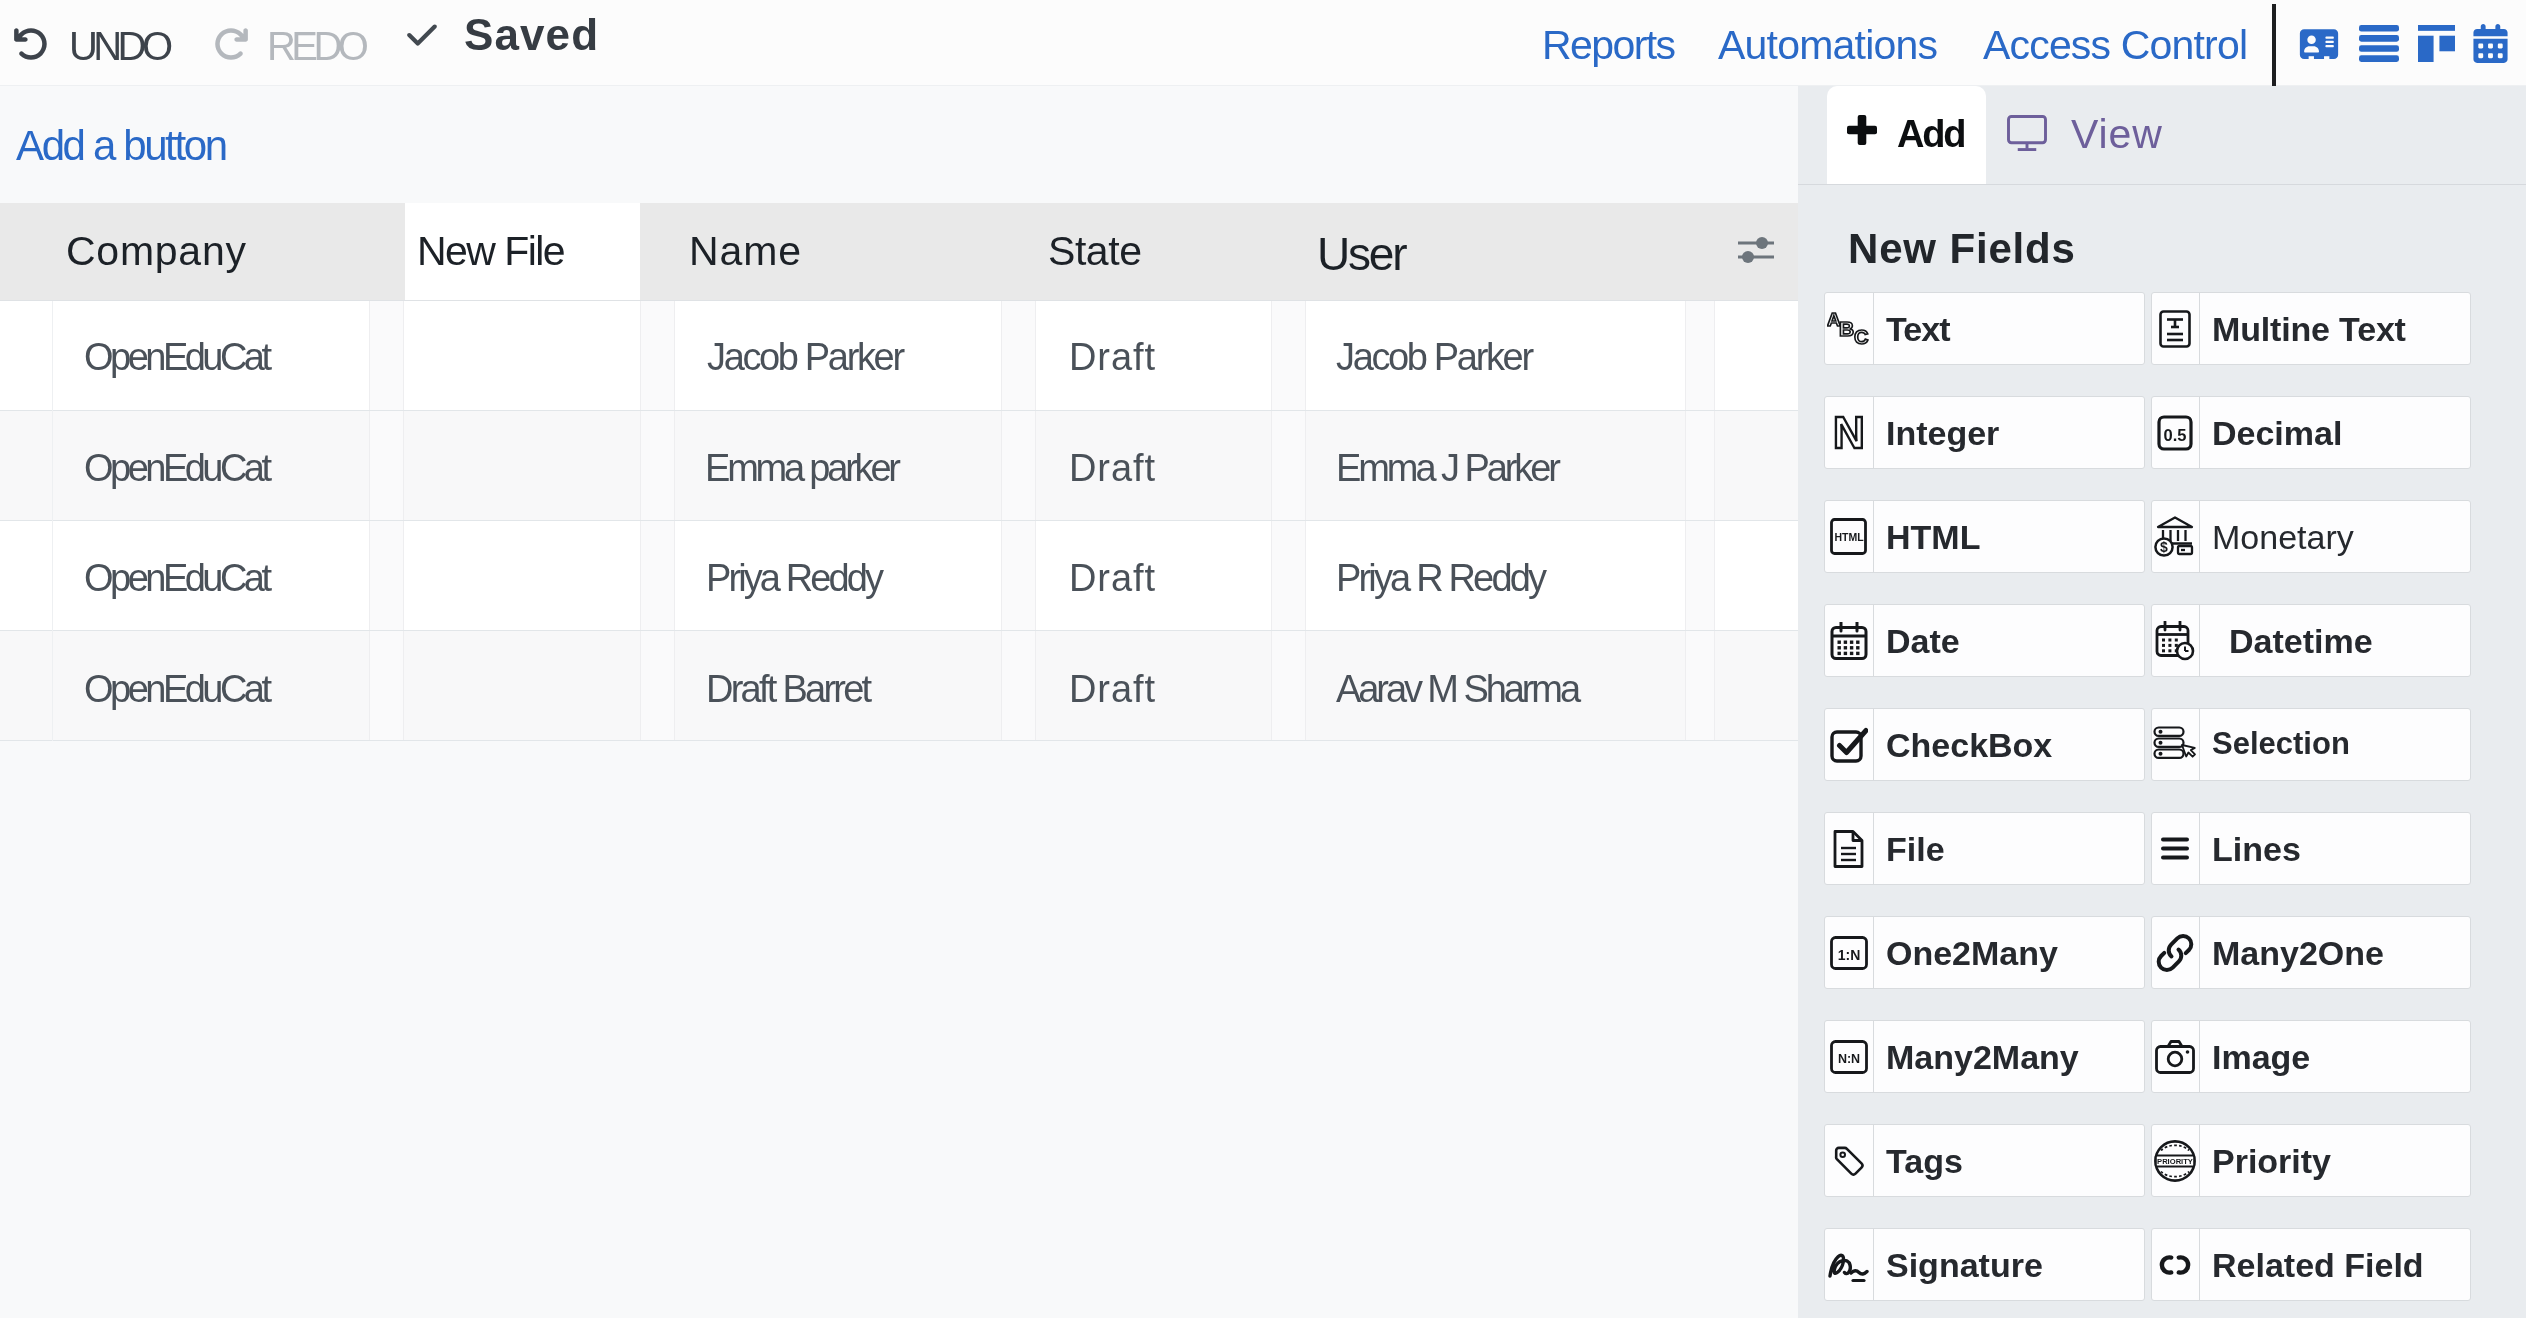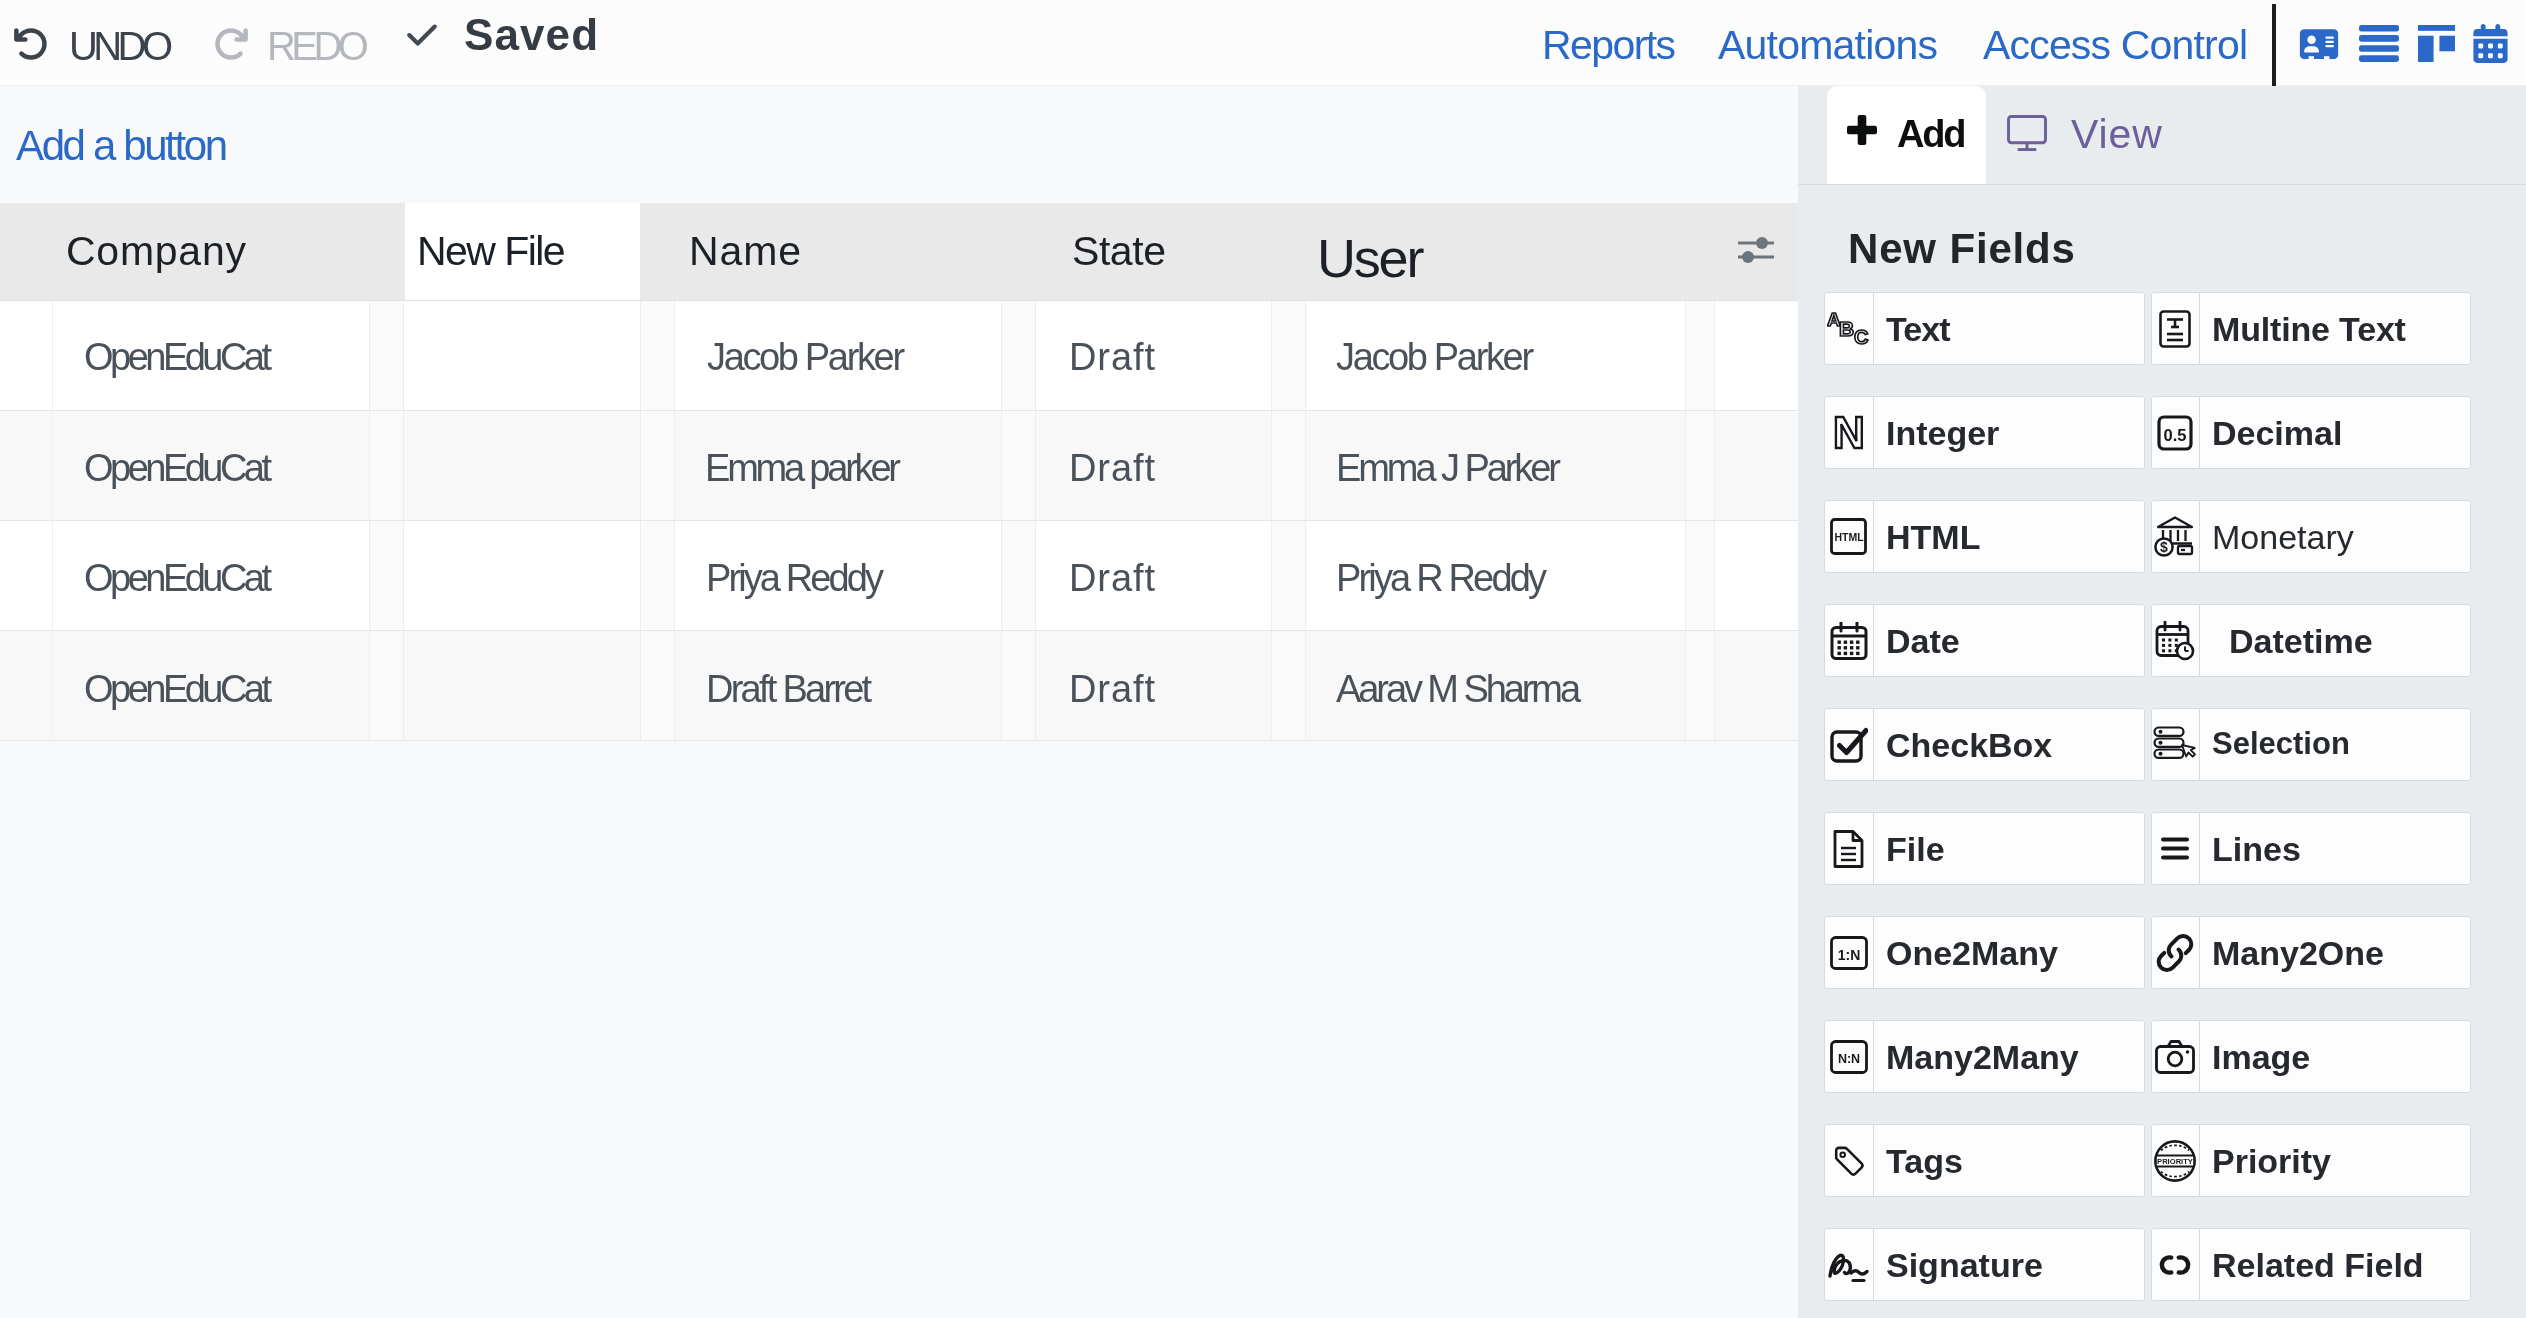--- a/index.html
+++ b/index.html
@@ -306,22 +306,22 @@
 <div class="t" id="undo" style="left:69px;top:26.4px;font-size:40px;font-weight:400;color:#3d434b;letter-spacing:-4.59px;">UNDO</div>
 <div class="t" id="redo" style="left:267px;top:26.4px;font-size:40px;font-weight:400;color:#b4b8bd;letter-spacing:-4.53px;">REDO</div>
 <div class="t" id="saved" style="left:464px;top:12.9px;font-size:44px;font-weight:700;color:#363c43;letter-spacing:1.10px;">Saved</div>
 <div class="t" id="navrep" style="left:1542px;top:24.9px;font-size:41px;font-weight:400;color:#2a69c7;letter-spacing:-1.59px;">Reports</div>
 <div class="t" id="navauto" style="left:1718px;top:24.9px;font-size:41px;font-weight:400;color:#2a69c7;letter-spacing:-0.79px;">Automations</div>
 <div class="t" id="navacc" style="left:1983px;top:24.9px;font-size:41px;font-weight:400;color:#2a69c7;letter-spacing:-0.82px;">Access Control</div>
 <div class="t" id="addbtn" style="left:16px;top:125.4px;font-size:42px;font-weight:400;color:#2a69c7;letter-spacing:-2.38px;">Add a button</div>
 <div class="t" id="thcompany" style="left:66px;top:231.4px;font-size:41px;font-weight:400;color:#1c2127;letter-spacing:0.75px;">Company</div>
 <div class="t" id="thnewtext" style="left:417px;top:231.4px;font-size:41px;font-weight:400;color:#1c2127;letter-spacing:-1.55px;">New File</div>
 <div class="t" id="thname" style="left:689px;top:231.4px;font-size:41px;font-weight:400;color:#1c2127;letter-spacing:0.90px;">Name</div>
-<div class="t" id="thstate" style="left:1048px;top:231.4px;font-size:41px;font-weight:400;color:#1c2127;letter-spacing:-0.44px;margin-left:24px;">State</div>
-<div class="t" id="thuser" style="left:1317px;top:231.4px;font-size:54px;font-weight:400;color:#1c2127;letter-spacing:-2.19px;">User</div>
+<div class="t" id="thstate" style="left:1048px;top:231.4px;font-size:41px;font-weight:400;color:#1c2127;letter-spacing:-0.44px;">State</div>
+<div class="t" id="thuser" style="left:1317px;top:231.4px;font-size:46px;font-weight:400;color:#1c2127;letter-spacing:-2.19px;">User</div>
 <div class="t" id="c1" style="left:84px;top:338.4px;font-size:38px;font-weight:400;color:#4a5159;letter-spacing:-3.52px;">OpenEduCat</div>
 <div class="t" id="c2" style="left:84px;top:448.9px;font-size:38px;font-weight:400;color:#4a5159;letter-spacing:-3.52px;">OpenEduCat</div>
 <div class="t" id="c3" style="left:84px;top:558.9px;font-size:38px;font-weight:400;color:#4a5159;letter-spacing:-3.52px;">OpenEduCat</div>
 <div class="t" id="c4" style="left:84px;top:669.9px;font-size:38px;font-weight:400;color:#4a5159;letter-spacing:-3.52px;">OpenEduCat</div>
 <div class="t" id="n1" style="left:707px;top:338.4px;font-size:38px;font-weight:400;color:#4a5159;letter-spacing:-2.35px;">Jacob Parker</div>
 <div class="t" id="n2" style="left:705px;top:448.9px;font-size:38px;font-weight:400;color:#4a5159;letter-spacing:-3.21px;">Emma parker</div>
 <div class="t" id="n3" style="left:706px;top:558.9px;font-size:38px;font-weight:400;color:#4a5159;letter-spacing:-2.90px;">Priya Reddy</div>
 <div class="t" id="n4" style="left:706px;top:669.9px;font-size:38px;font-weight:400;color:#4a5159;letter-spacing:-2.75px;">Draft Barret</div>
 <div class="t" id="s1" style="left:1069px;top:338.4px;font-size:38px;font-weight:400;color:#4a5159;letter-spacing:0.91px;">Draft</div>
 <div class="t" id="s2" style="left:1069px;top:448.9px;font-size:38px;font-weight:400;color:#4a5159;letter-spacing:0.91px;">Draft</div>

